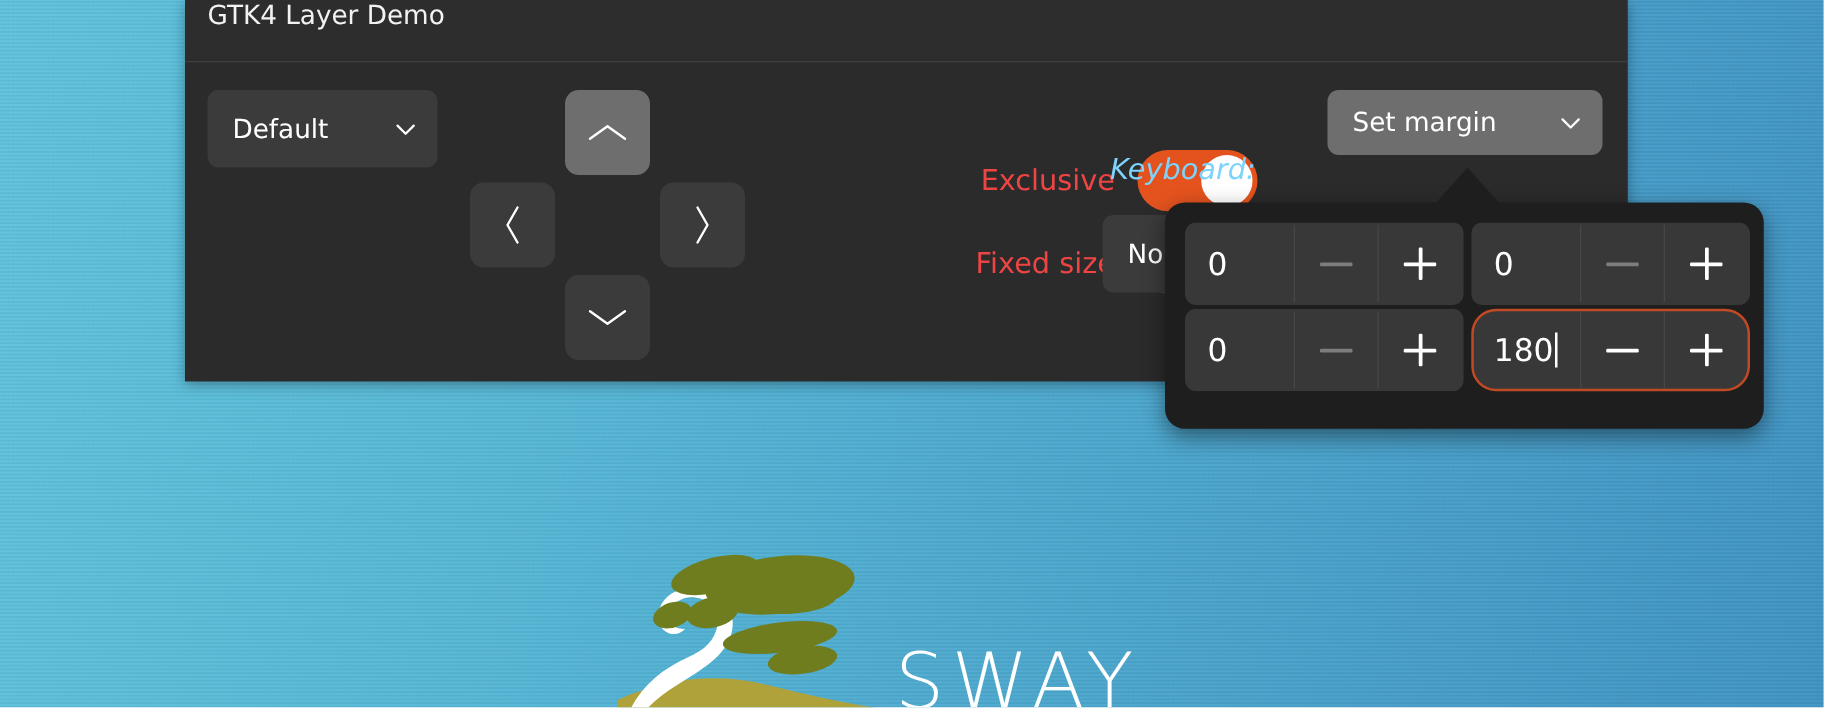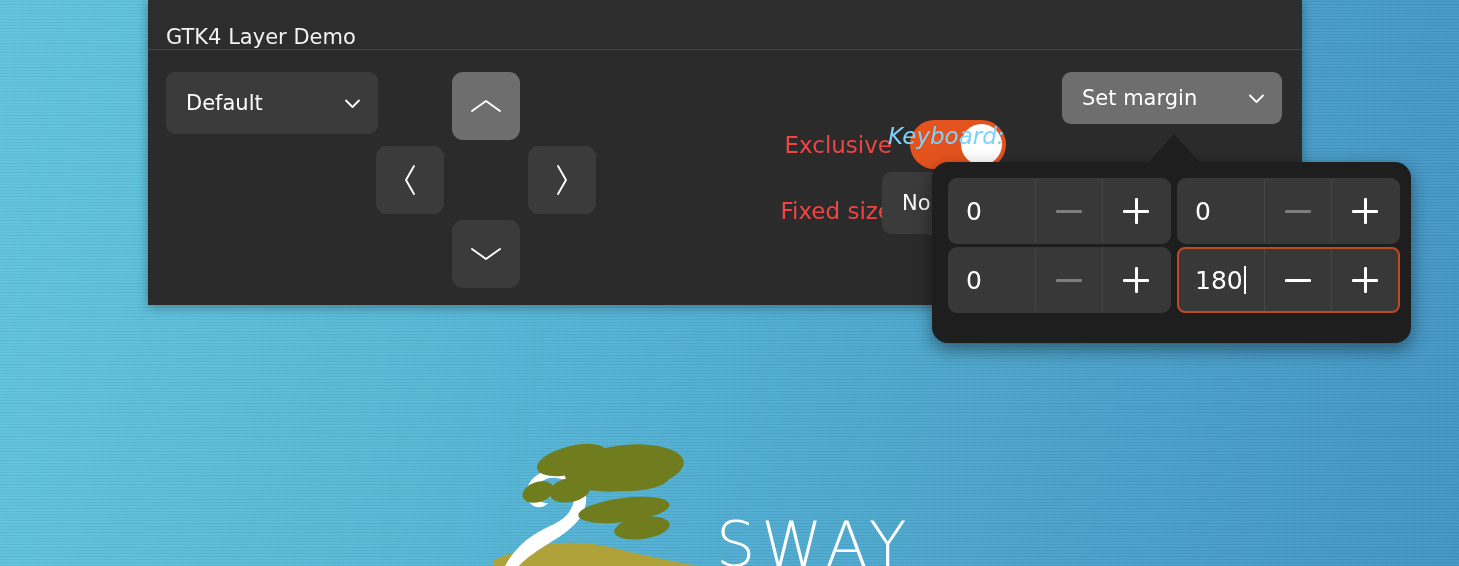--- a/index.html
+++ b/index.html
@@ -61,21 +61,21 @@
     width: 1154px;
     height: 305px;
     background: #2b2b2b;
     box-shadow: 0 2px 10px rgba(0,0,0,.35);
   }
   #titlebar {
     height: 50px;
     background: #2d2d2d;
     border-bottom: 1px solid #464646;
     display: flex;
-    align-items: flex-end;
+    align-items: flex-start;
     padding-left: 18px;
     box-sizing: border-box;
   }
   #titlebar .title {
     color: #f2f2f2;
     font-size: 21px;
     font-family: "DejaVu Sans", sans-serif;
     font-weight: 400;
   }
 
@@ -108,21 +108,21 @@
   }
   .dropdown .dd-label { white-space: nowrap; }
   .chev {
     width: 19px;
     height: 19px;
     flex: 0 0 auto;
     margin-left: 14px;
   }
   .chev svg { display:block; }
 
-  #dd-layer { left: 18px; top: 22px;  width: 212px; }
+  #dd-layer { left: 18px; top: 22px;  width: 184px; }
   #dd-edge  { left: 18px; top: 102px; width: 184px; }
 
   
   .dpad-btn {
     position: absolute;
     width: 68px;
     height: 68px;
     border-radius: 11px;
     background: #3b3b3b;
   }
@@ -234,21 +234,21 @@
     display: flex;
     align-items: stretch;
     background: #383838;
     border-radius: 9px;
     border: 2px solid transparent;
     box-sizing: border-box;
     overflow: hidden;
   }
   .spin.focused {
     border-color: #c04a23;
-    border-radius: 8px;
+    border-radius: 20px;
   }
   .spin .sp-value {
     flex: 1 1 auto;
     display: flex;
     align-items: center;
     padding-left: 16px;
     color: #ffffff;
     font-size: 25px;
     font-family: "DejaVu Sans", sans-serif;
     position: relative;

